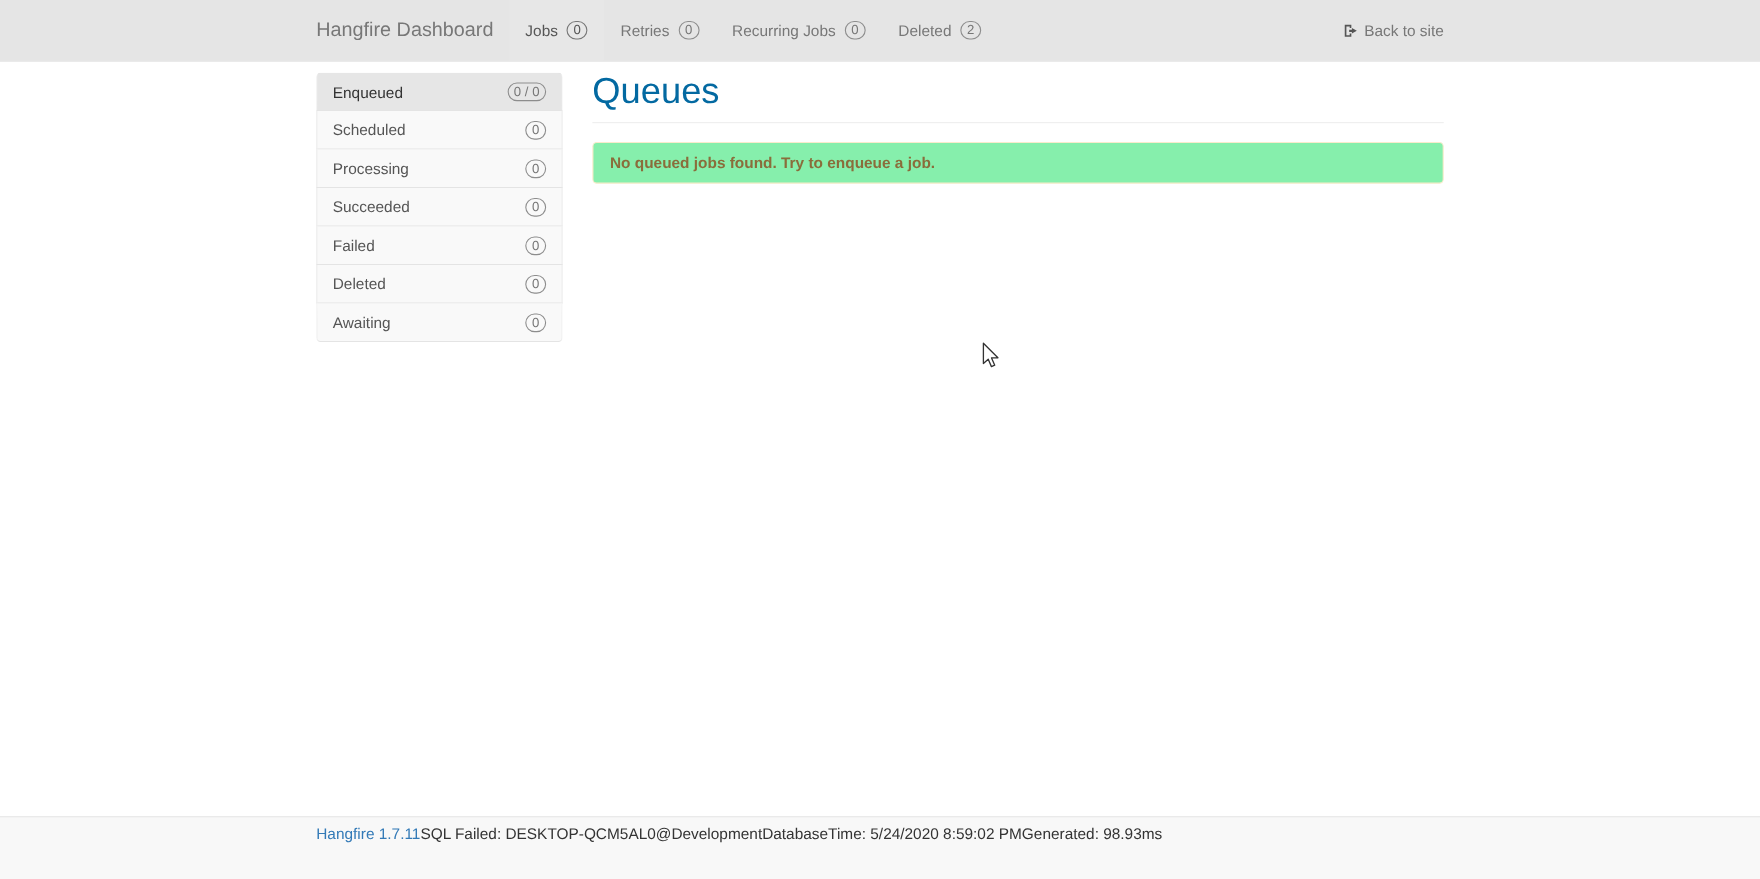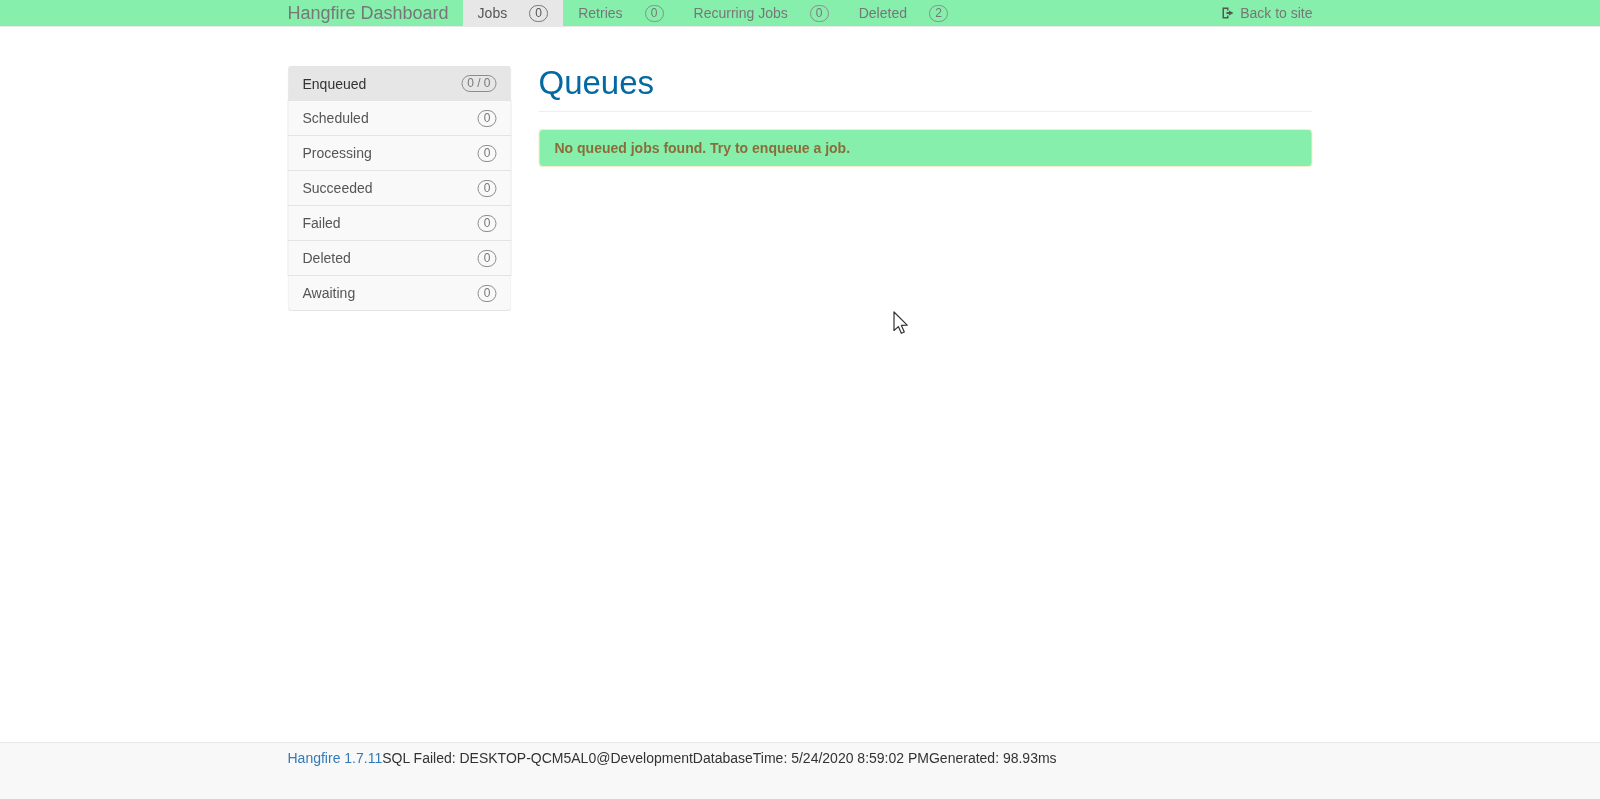--- a/index.html
+++ b/index.html
@@ -3,34 +3,34 @@
 <meta charset="utf-8">
 <style>
   * { margin:0; padding:0; box-sizing:border-box; }
   html,body { background:#fff; }
   .page {
     position:relative; width:1600px; height:799px; overflow:hidden;
     background:#fff; font-family:"Liberation Sans", sans-serif; color:#333;
   }
   
   .navbar {
-    position:absolute; top:0; left:0; width:100%; height:27px;
-    background:#86efac; border-bottom:1px solid #e7e7e7;
+    position:absolute; top:0; left:0; width:100%; height:56px;
+    background:#e5e5e5; border-bottom:1px solid #e7e7e7;
   }
   .navbar-inner {
     width:1025px; height:100%; margin:0 auto;
     display:flex; align-items:stretch;
   }
   .brand {
     display:flex; align-items:center; font-size:18px; color:#777;
     padding-right:14px; cursor:pointer; text-decoration:none; white-space:nowrap;
   }
   .nav-tabs { display:flex; align-items:stretch; }
   .nav-tab {
-    display:flex; align-items:center; gap:22px; padding:0 15px;
+    display:flex; align-items:center; gap:8px; padding:0 15px;
     font-size:14px; color:#777; cursor:pointer; white-space:nowrap;
   }
   .nav-tab.active { background:#e7e7e7; color:#555; }
   .metric {
     display:inline-block; min-width:19px; text-align:center;
     border:1px solid #8d8d8d; border-radius:10px; color:#777;
     font-size:12px; line-height:15px; padding:0 5px; background:transparent;
   }
   .nav-tab.active .metric { color:#555; border-color:#777; }
   .back-link {

